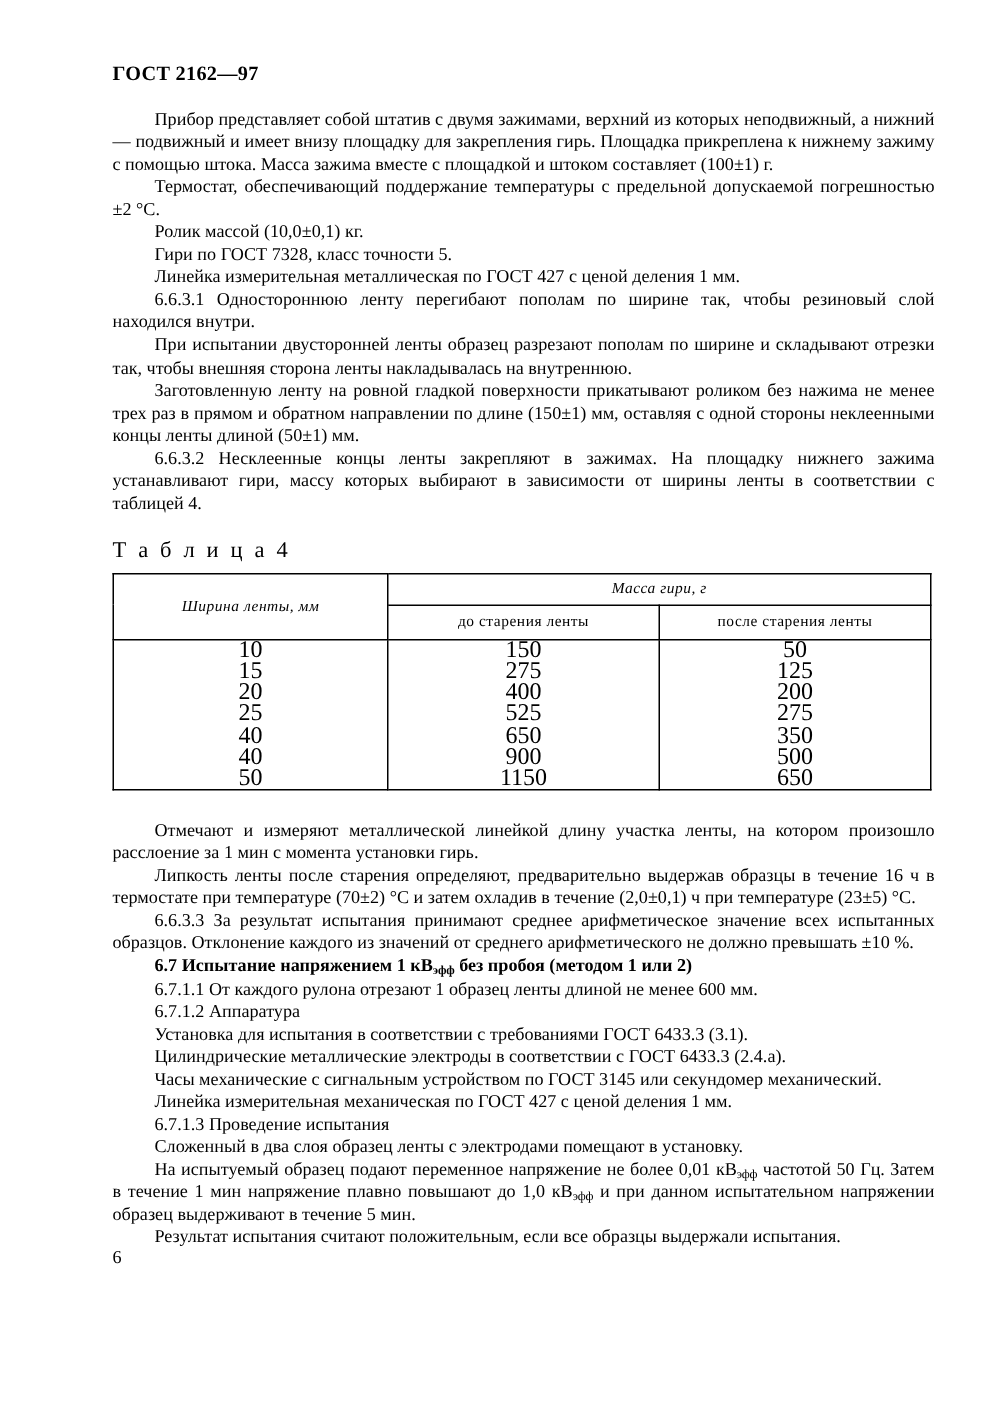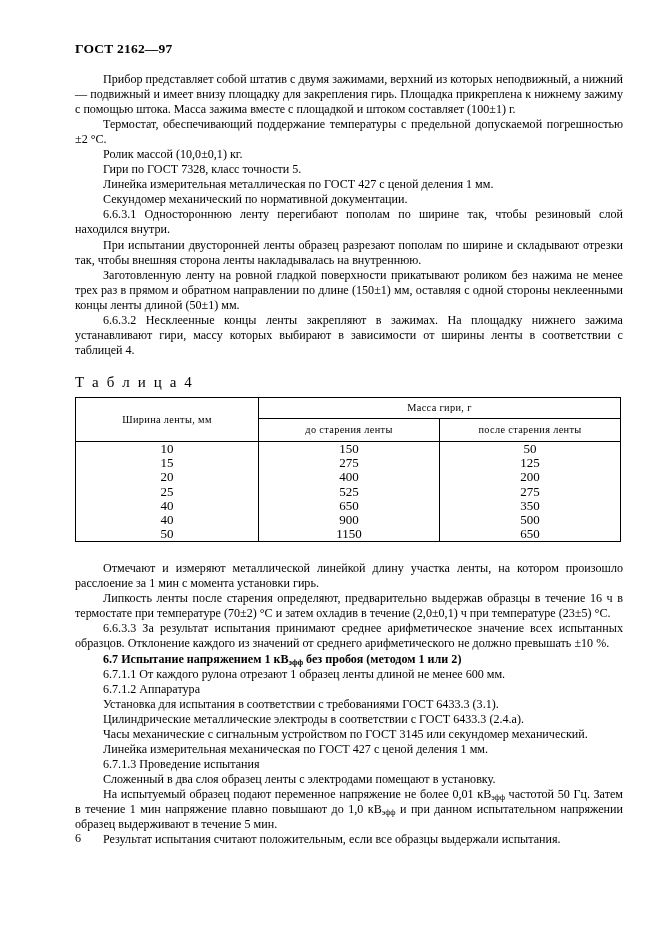--- a/index.html
+++ b/index.html
@@ -74,40 +74,40 @@
     table-layout: fixed;
     font-size: 11px;
   }
   table.gost td, table.gost th {
     border: 1px solid #000;
     padding: 0;
     font-weight: normal;
     text-align: center;
     vertical-align: middle;
   }
-  table.gost .outer-t { border-top: 1.6px solid #000; }
+  table.gost .outer-t { border-top: 1.6px solid #000; font-style: italic; }
   table.gost .outer-b { border-bottom: 1.6px solid #000; }
   table.gost .outer-l { border-left: 1.6px solid #000; }
   table.gost .outer-r { border-right: 1.6px solid #000; }
   .hdr-cell {
     font-size: 10.3px;
     letter-spacing: 0.35px;
     padding: 4px 3px;
   }
   .hdr-span {
     height: 20px;
   }
   .hdr-sub {
     height: 22px;
   }
   .col-a { width: 182px; }
   .col-b { width: 182px; }
   .col-c { width: 182px; }
   .data-cell {
-    font-size: 13px;
+    font-size: 16px;
     line-height: 14.2px;
     padding: 5px 0 7px 0;
     vertical-align: top;
   }
   .data-cell div {
     height: 14.2px;
   }
   .after-table {
     margin-top: 19px;
   }
@@ -125,21 +125,20 @@
 
   <div class="header">ГОСТ 2162—97</div>
 
   <div class="content">
 
     <p class="ind">Прибор представляет собой штатив с двумя зажимами, верхний из которых неподвижный, а нижний — подвижный и имеет внизу площадку для закрепления гирь. Площадка прикреплена к нижнему зажиму с помощью штока. Масса зажима вместе с площадкой и штоком составляет (100±1) г.</p>
     <p class="ind">Термостат, обеспечивающий поддержание температуры с предельной допускаемой погрешностью ±2 °С.</p>
     <p class="ind">Ролик массой (10,0±0,1) кг.</p>
     <p class="ind">Гири по ГОСТ 7328, класс точности 5.</p>
     <p class="ind">Линейка измерительная металлическая по ГОСТ 427 с ценой деления 1 мм.</p>
-    <p class="ind">Секундомер механический по нормативной документации.</p>
     <p class="ind">6.6.3.1  Одностороннюю ленту перегибают пополам по ширине так, чтобы резиновый слой находился внутри.</p>
     <p class="ind">При испытании двусторонней ленты образец разрезают пополам по ширине и складывают отрезки так, чтобы внешняя сторона ленты накладывалась на внутреннюю.</p>
     <p class="ind">Заготовленную ленту на ровной гладкой поверхности прикатывают роликом без нажима не менее трех раз в прямом и обратном направлении по длине (150±1) мм, оставляя с одной стороны неклеенными концы ленты длиной (50±1) мм.</p>
     <p class="ind">6.6.3.2  Несклеенные концы ленты закрепляют в зажимах. На площадку нижнего зажима устанавливают гири, массу которых выбирают в зависимости от ширины ленты в соответствии с таблицей 4.</p>
 
     <p class="tbl-caption">Т а б л и ц а  4</p>
 
     <table class="gost">
       <thead>
         <tr>

